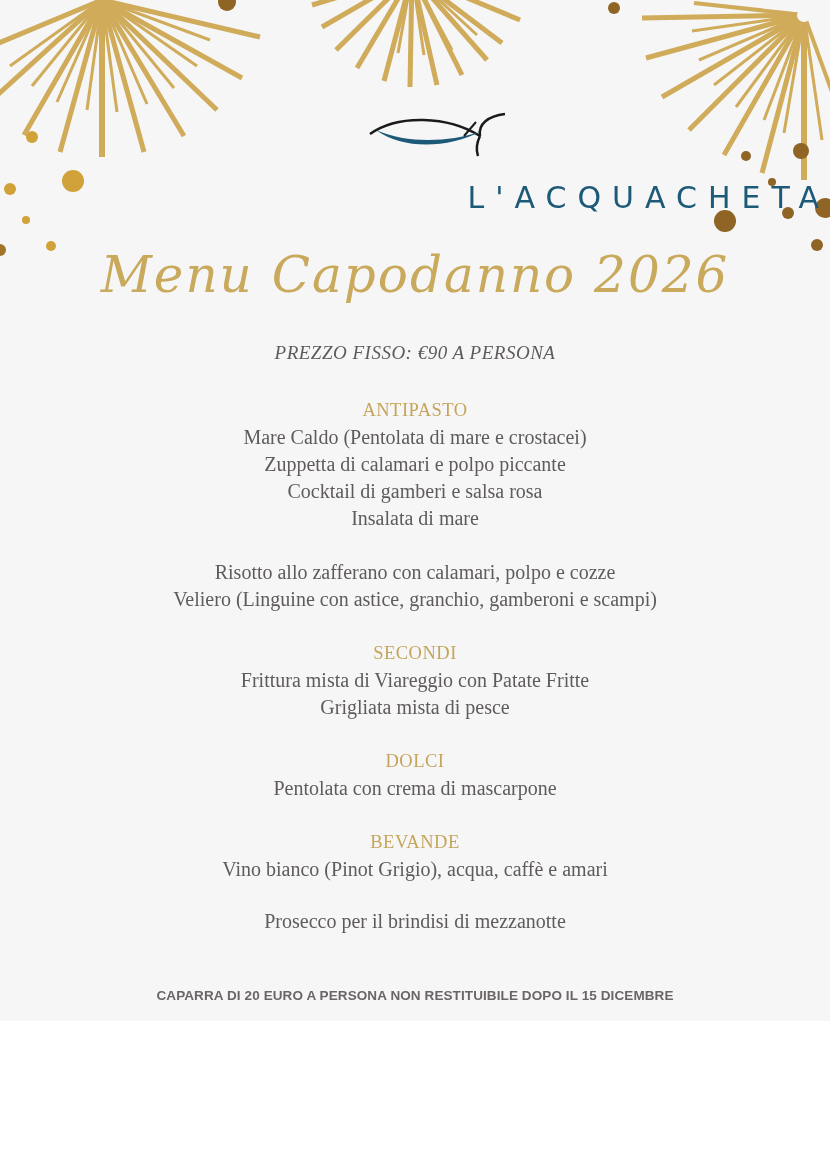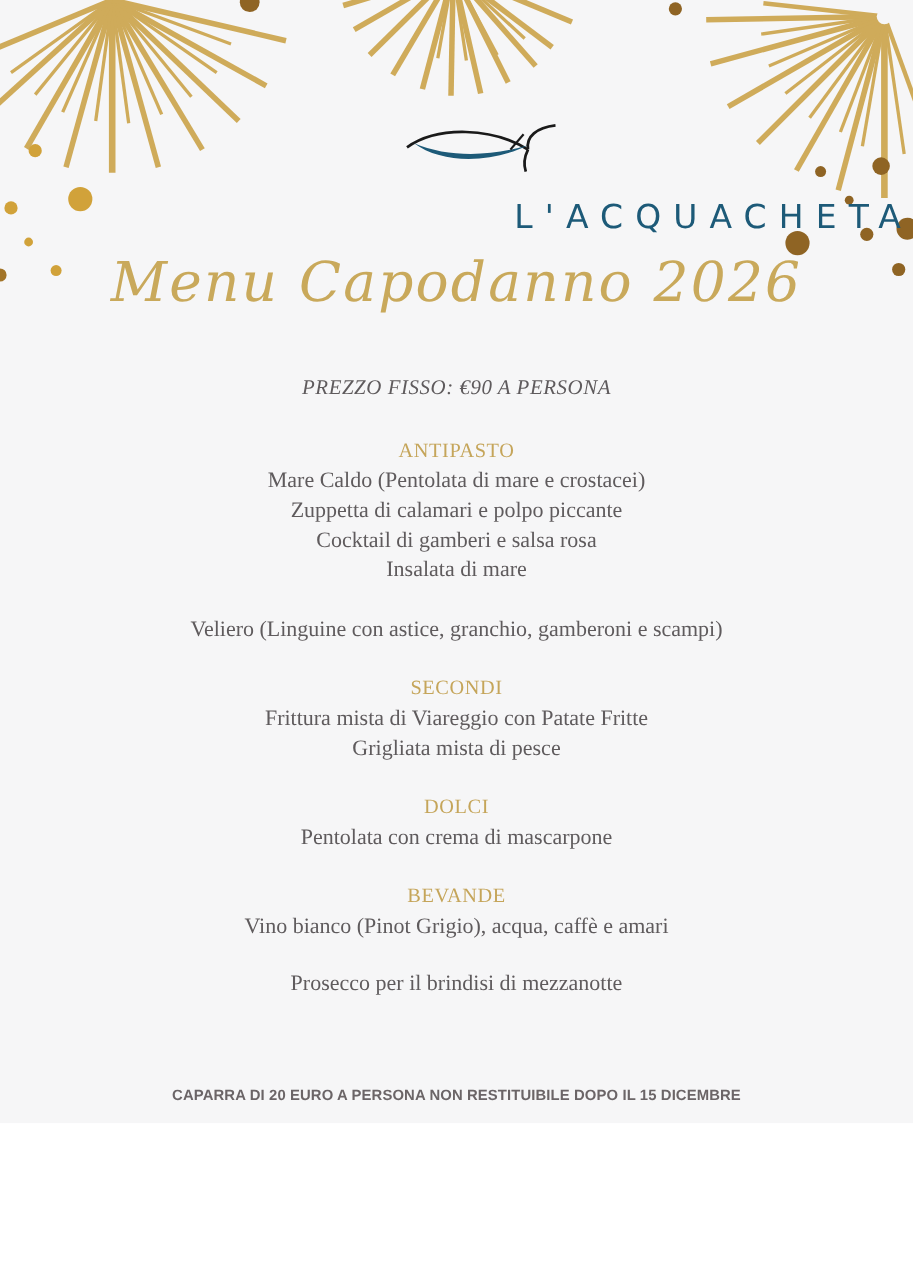--- a/index.html
+++ b/index.html
@@ -4,21 +4,21 @@
 <style>
   html, body { margin:0; padding:0; }
   body { width:830px; height:1151px; background:#ffffff; position:relative; overflow:hidden;
          font-family:"DejaVu Serif", serif; }
   .panel { position:absolute; left:0; top:0; width:830px; height:1021px; background:#f6f6f7; overflow:hidden; }
   .deco { position:absolute; left:0; top:0; width:830px; height:320px; }
   .logo { position:absolute; left:368px; top:110px; width:140px; height:48px; }
   .brand { position:absolute; left:0; width:830px; top:180px; text-align:right;
            font-family:"DejaVu Sans", sans-serif; font-weight:normal; font-size:30px; letter-spacing:11px;
            color:#1d5a78; padding-left:8px; box-sizing:border-box; }
-  .title { position:absolute; left:0; width:830px; top:228px; text-align:center;
+  .title { position:absolute; left:0; width:830px; top:246px; text-align:center;
            font-family:"DejaVu Serif", serif; font-style:italic; font-size:50px; color:#c9a95b;
            letter-spacing:2px; }
   .content { position:absolute; left:0; top:340px; width:830px; text-align:center;
              font-family:"Liberation Serif", serif; color:#5f5b5d; }
   .price { font-size:19px; letter-spacing:0.5px; margin-bottom:31px; line-height:26px;font-style:italic; }
   .section { margin-bottom:27px; }
   .sec-title { font-size:18.5px; color:#c5a55a; letter-spacing:0.5px; line-height:27px; }
   .item { font-size:20px; line-height:27px; }
   .extra { font-size:20px; line-height:27px; margin-top:-2px; }
   .footer { position:absolute; left:0; width:830px; top:988px; text-align:center;
@@ -131,20 +131,21 @@
 
     <div class="section">
       <div class="sec-title">ANTIPASTO</div>
       <div class="item">Mare Caldo (Pentolata di mare e crostacei)</div>
       <div class="item">Zuppetta di calamari e polpo piccante</div>
       <div class="item">Cocktail di gamberi e salsa rosa</div>
       <div class="item">Insalata di mare</div>
     </div>
 
     <div class="section">
+      <div class="item">Risotto allo zafferano con calamari, polpo e cozze</div>
       <div class="item">Veliero (Linguine con astice, granchio, gamberoni e scampi)</div>
     </div>
 
     <div class="section">
       <div class="sec-title">SECONDI</div>
       <div class="item">Frittura mista di Viareggio con Patate Fritte</div>
       <div class="item">Grigliata mista di pesce</div>
     </div>
 
     <div class="section">

